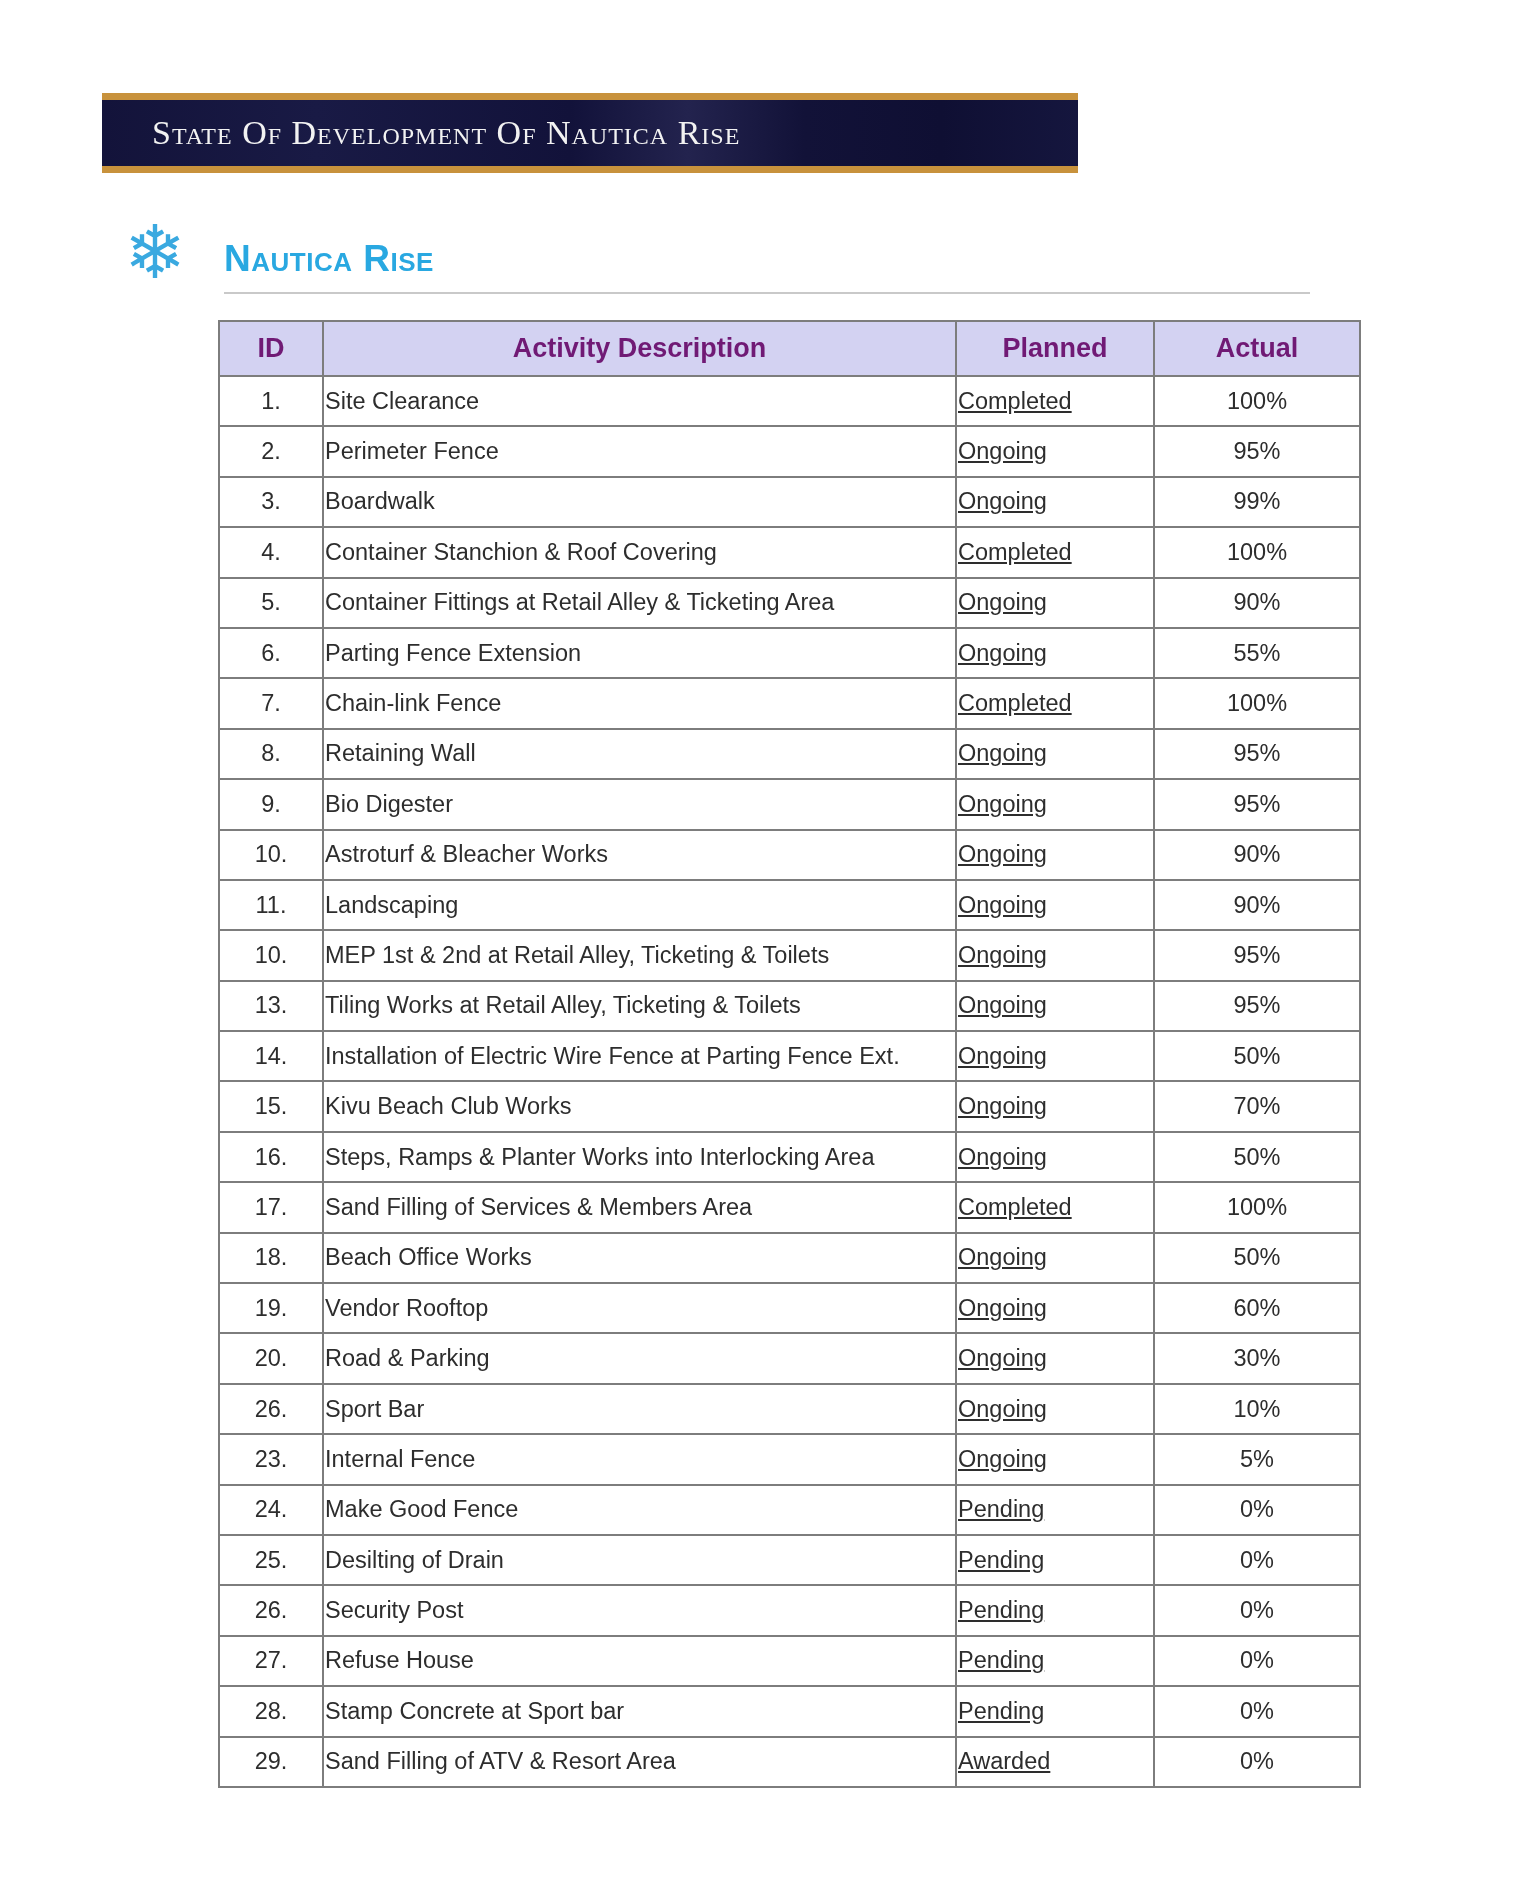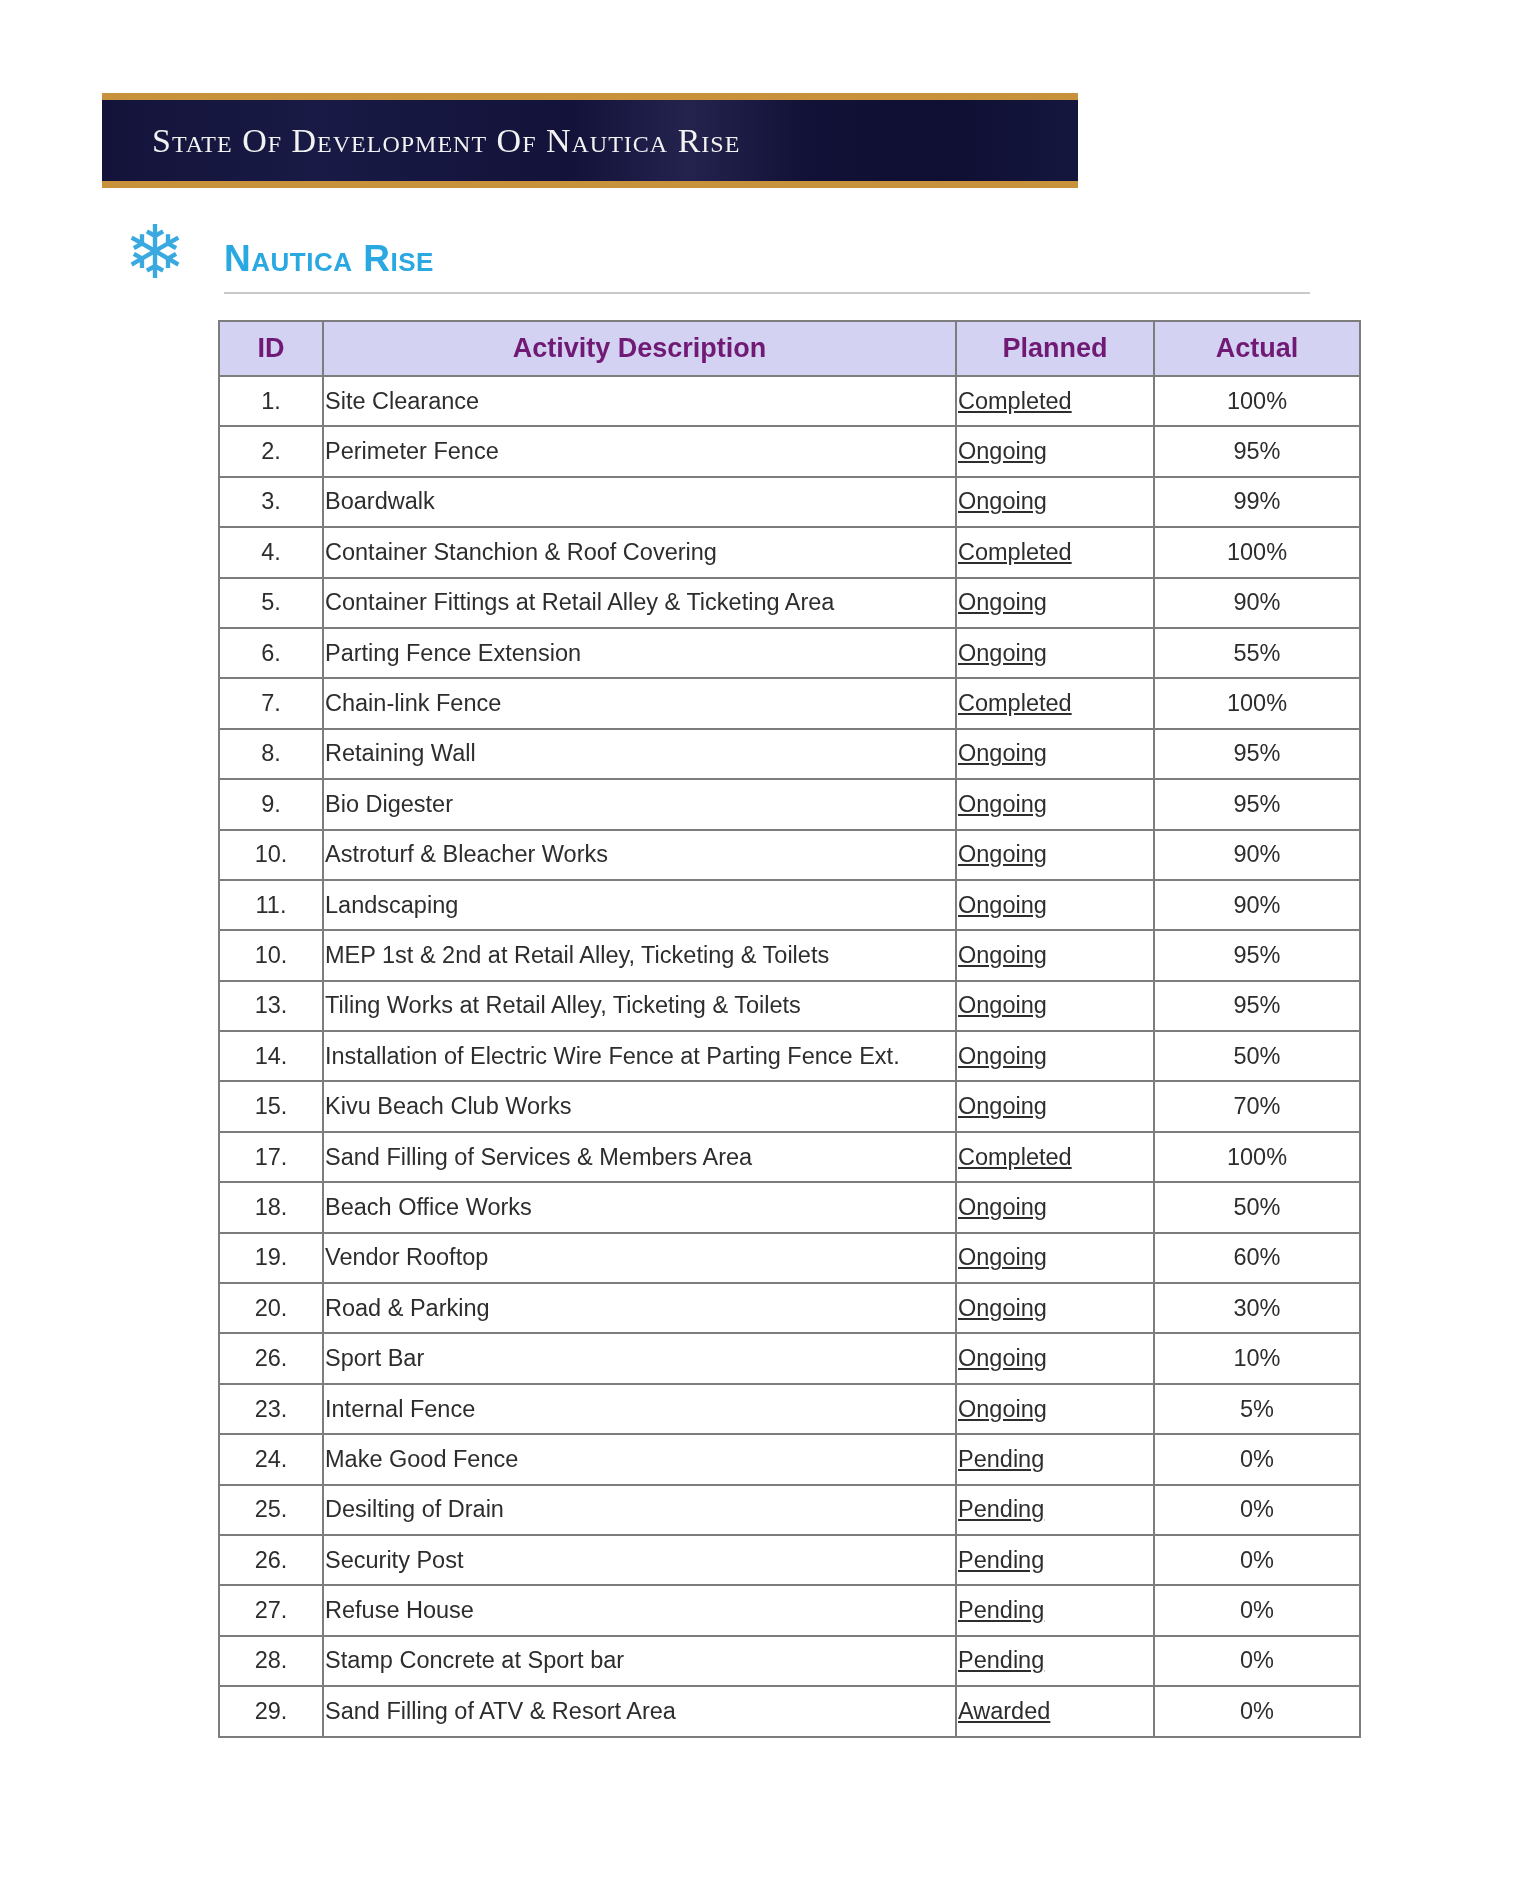--- a/index.html
+++ b/index.html
@@ -15,21 +15,21 @@
     background: #ffffff;
     overflow: hidden;
   }
 
   
   .banner {
     position: absolute;
     left: 102px;
     top: 93px;
     width: 976px;
-    height: 95px;
+    height: 80px;
     box-sizing: border-box;
     border-top: 7px solid #c8923c;
     border-bottom: 7px solid #c8923c;
     background: linear-gradient(90deg,
       #13133a 0%, #191a45 22%, #12123a 48%,
       #23234e 60%, #121238 72%, #0f0f33 86%, #15163e 100%);
     display: flex;
     align-items: center;
   }
   .banner-title {
@@ -229,20 +229,26 @@
       <td class="cell-plan">Ongoing</td>
       <td class="cell-actual">50%</td>
     </tr>
         <tr>
       <td class="cell-id">15.</td>
       <td class="cell-act">Kivu Beach Club Works</td>
       <td class="cell-plan">Ongoing</td>
       <td class="cell-actual">70%</td>
     </tr>
         <tr>
+      <td class="cell-id">16.</td>
+      <td class="cell-act">Steps, Ramps &amp; Planter Works into Interlocking Area</td>
+      <td class="cell-plan">Ongoing</td>
+      <td class="cell-actual">50%</td>
+    </tr>
+        <tr>
       <td class="cell-id">17.</td>
       <td class="cell-act">Sand Filling of Services &amp; Members Area</td>
       <td class="cell-plan">Completed</td>
       <td class="cell-actual">100%</td>
     </tr>
         <tr>
       <td class="cell-id">18.</td>
       <td class="cell-act">Beach Office Works</td>
       <td class="cell-plan">Ongoing</td>
       <td class="cell-actual">50%</td>

